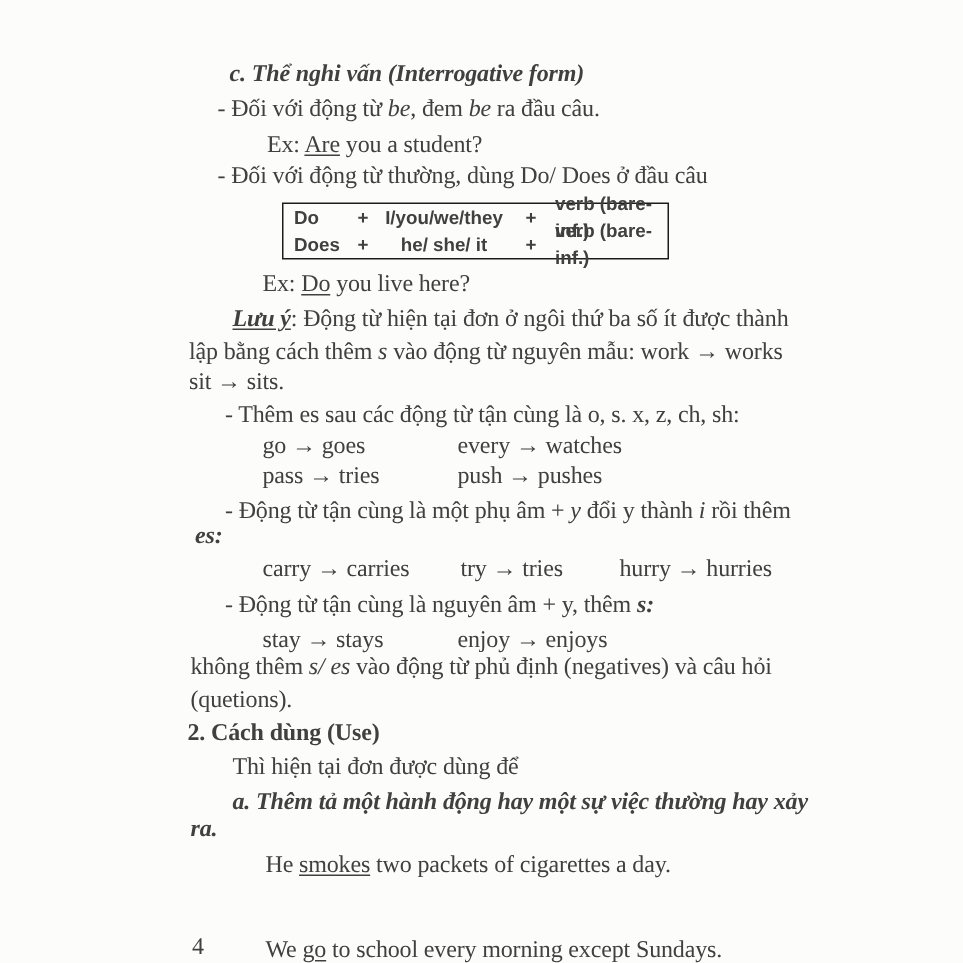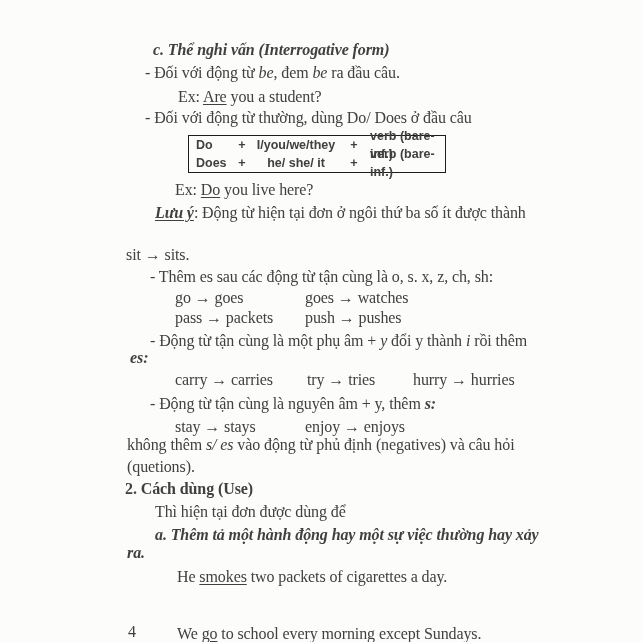--- a/index.html
+++ b/index.html
@@ -89,36 +89,39 @@
   </div>
 
   <div class="line" style="top:179px;left:175px;">
     <span>Ex: </span><span class="u">Do</span><span> you live here?</span>
   </div>
 
   <div class="line" style="top:202px;left:155px;">
     <span class="biu">Lưu ý</span><span>: Động từ hiện tại đơn ở ngôi thứ ba số ít được thành</span>
   </div>
 
+  <div class="line" style="top:224px;left:126px;">
+    <span>lập bằng cách thêm </span><span class="i">s</span><span> vào động từ nguyên mẫu: work → works</span>
+  </div>
 
   <div class="line" style="top:244px;left:126px;">
     <span>sit → sits.</span>
   </div>
 
   <div class="line" style="top:266px;left:150px;">
     <span>- Thêm es sau các động từ tận cùng là o, s. x, z, ch, sh:</span>
   </div>
 
   <div class="line cols" style="top:287px;">
     <span style="left:175px;">go → goes</span>
-    <span style="left:305px;">goes → watches</span>
+    <span style="left:305px;">every → watches</span>
   </div>
 
   <div class="line cols" style="top:307px;">
-    <span style="left:175px;">pass → packets</span>
+    <span style="left:175px;">pass → tries</span>
     <span style="left:305px;">push → pushes</span>
   </div>
 
   <div class="line" style="top:330px;left:150px;">
     <span>- Động từ tận cùng là một phụ âm + </span><span class="i">y</span><span> đổi y thành </span><span class="i">i</span><span> rồi thêm</span>
   </div>
 
   <div class="line" style="top:347px;left:130px;">
     <span class="bi">es:</span>
   </div>

